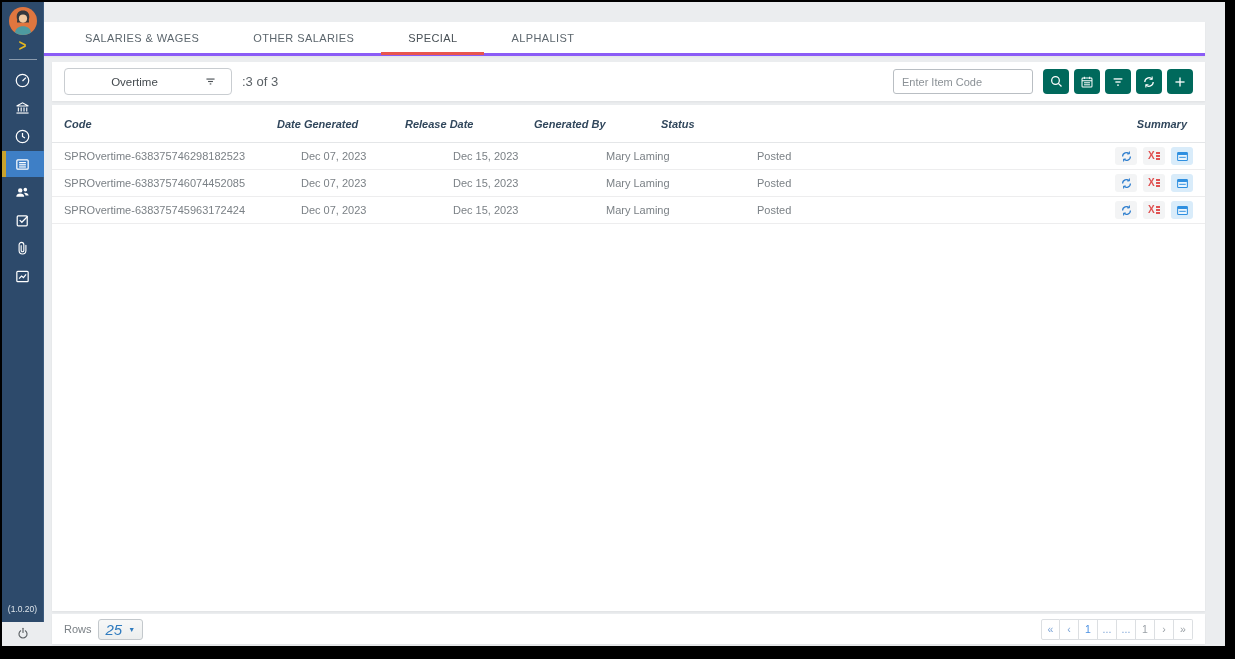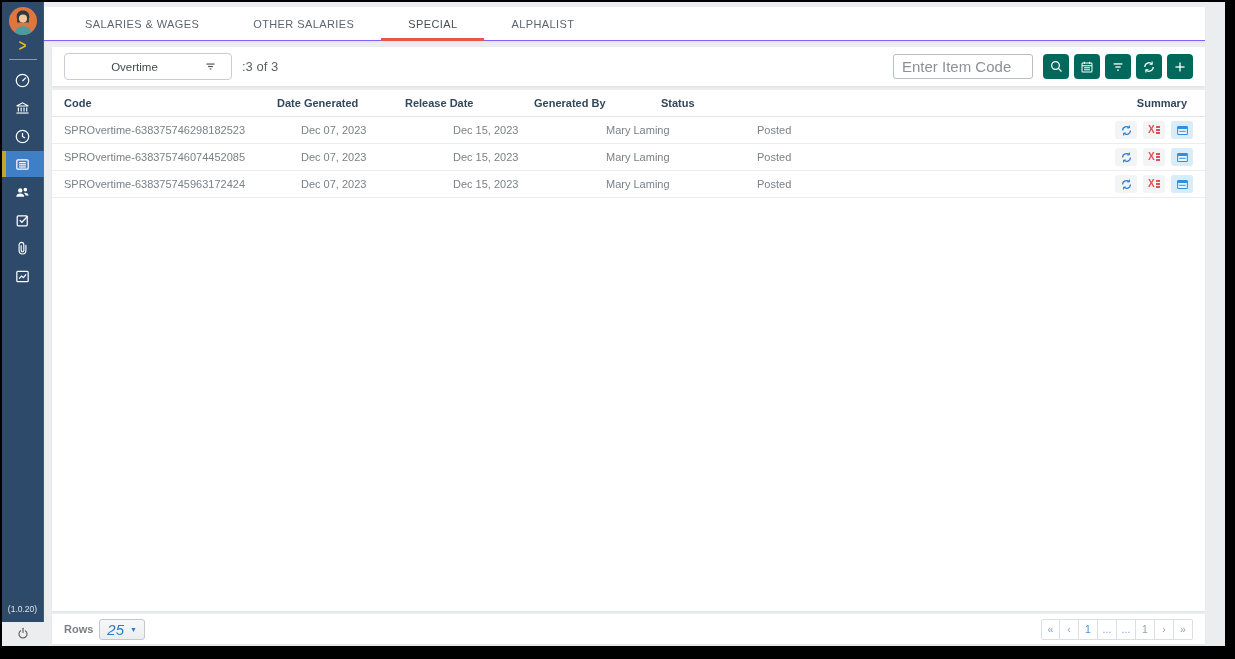--- a/index.html
+++ b/index.html
@@ -23,46 +23,46 @@
     width:4px; height:26px; background:#c9a22b; }
   .side-item svg { display:block; }
   .version { margin-top:auto; margin-bottom:8px; color:#dde4ea; font-size:8.5px; }
   .power-area { height:24px; background:#ebedef; display:flex; align-items:center;
     justify-content:center; }
   .power-btn { cursor:pointer; display:flex; }
 
   
   .main { flex:1; display:flex; flex-direction:column; padding-right:20px; min-width:0; }
 
-  .tabbar { margin-top:5px; height:34px; background:#fff; border-bottom:1px solid #8b5cf6;
+  .tabbar { margin-top:20px; height:34px; background:#fff; border-bottom:3px solid #8b5cf6;
     display:flex; align-items:center; padding-left:14px; box-shadow:0 1px 2px rgba(0,0,0,.04); }
   .tab { height:34px; display:flex; align-items:center; padding:0 27px; font-size:11px;
     color:#5c666d; letter-spacing:.4px; cursor:pointer; border-bottom:3px solid transparent;
     padding-top:3px; white-space:nowrap; }
   .tab.active { border-bottom-color:#e8554d; color:#474f55; }
 
   .toolbar { margin:6px 0 0 8px; background:#fff; height:39px; display:flex;
     align-items:center; padding:0 12px; box-shadow:0 1px 2px rgba(0,0,0,.05); }
   .filter-select { width:168px; height:27px; border:1px solid #c9cdd1; border-radius:4px;
     display:flex; align-items:center; cursor:pointer; background:#fff; }
   .filter-select .val { flex:1; text-align:center; font-size:11.5px; color:#444a4f; }
   .filter-select .f-icon { margin-right:14px; display:flex; }
   .count { margin-left:10px; font-size:13px; color:#5b6166; }
   .tb-spacer { flex:1; }
   .search-input { width:140px; height:25px; border:1px solid #b9bec3; border-radius:3px;
-    padding:0 8px; font-size:15px; color:#333; font-family:"Liberation Sans", sans-serif; }
+    padding:0 8px; font-size:11px; color:#333; font-family:"Liberation Sans", sans-serif; }
   .search-input::placeholder { color:#8b9196; }
   .btn-group { display:flex; gap:5px; margin-left:10px; }
   .tb-btn { width:26px; height:25px; background:#00695c; border:none; border-radius:4px;
     display:flex; align-items:center; justify-content:center; cursor:pointer; }
 
   .table-card { flex:1; margin:4px 0 0 8px; background:#fff;
     box-shadow:0 1px 2px rgba(0,0,0,.05); display:flex; flex-direction:column; min-height:0; }
   .t-head, .t-row { display:flex; align-items:center; padding:0 12px; }
-  .t-head { height:27px; border-bottom:1px solid #e4e6e8; }
+  .t-head { height:38px; border-bottom:1px solid #e4e6e8;font-style:italic; }
   .t-head .cell { font-size:11px; font-weight:bold; color:#31475c; }
   .t-row { height:27px; border-bottom:1px solid #ededee; cursor:pointer;gap:24px; }
   .t-row .cell { font-size:11px; color:#7b8186; }
   .cell { white-space:nowrap; overflow:hidden; text-overflow:ellipsis; }
   .c-code { width:213px; }
   .c-dgen { width:128px; }
   .c-rel  { width:129px; }
   .c-gby  { width:127px; }
   .c-stat { flex:1; }
   .c-act  { width:118px; display:flex; justify-content:flex-end; align-items:center; gap:6px; }
@@ -70,21 +70,21 @@
   .chip { width:22px; height:18px; border-radius:3px; background:#f3f4f5; display:flex;
     align-items:center; justify-content:center; cursor:pointer; }
   .chip.blue-bg { background:#d9ecfa; }
   .xl-wrap { display:flex; align-items:center; gap:1.5px; }
   .xl-x { color:#e05252; font-size:10px; font-weight:bold; line-height:1; }
   .xl-bars { display:flex; flex-direction:column; gap:1.5px; }
   .xl-bars i { display:block; width:4px; height:1.5px; background:#e05252; }
 
   .footer { height:30px; margin:3px 0 2px 8px; background:#fff;
     box-shadow:0 1px 2px rgba(0,0,0,.05); display:flex; align-items:center; padding:0 12px; }
-  .rows-label { font-size:11px; color:#7b8186; margin-right:6px;font-weight:bold; }
+  .rows-label { font-size:11px; color:#7b8186; margin-right:6px; }
   .rows-select { height:21px; min-width:40px; border:1px solid #c3c8cc; border-radius:3px;
     background:linear-gradient(#f7f8f8,#eceeee); display:flex; align-items:center;
     padding:0 7px; gap:6px; cursor:pointer; }
   .rows-select .rv { font-size:15px; color:#2f7bbf;font-style:italic; }
   .rows-select .caret { font-size:7px; color:#2f7bbf; }
   .ft-spacer { flex:1; }
   .pager { display:flex; }
   .pg { width:19px; height:21px; border:1px solid #dcdfe2; border-left-width:0;
     background:#fff; display:flex; align-items:center; justify-content:center;
     font-size:10.5px; cursor:pointer; color:#7ba3d6; }

